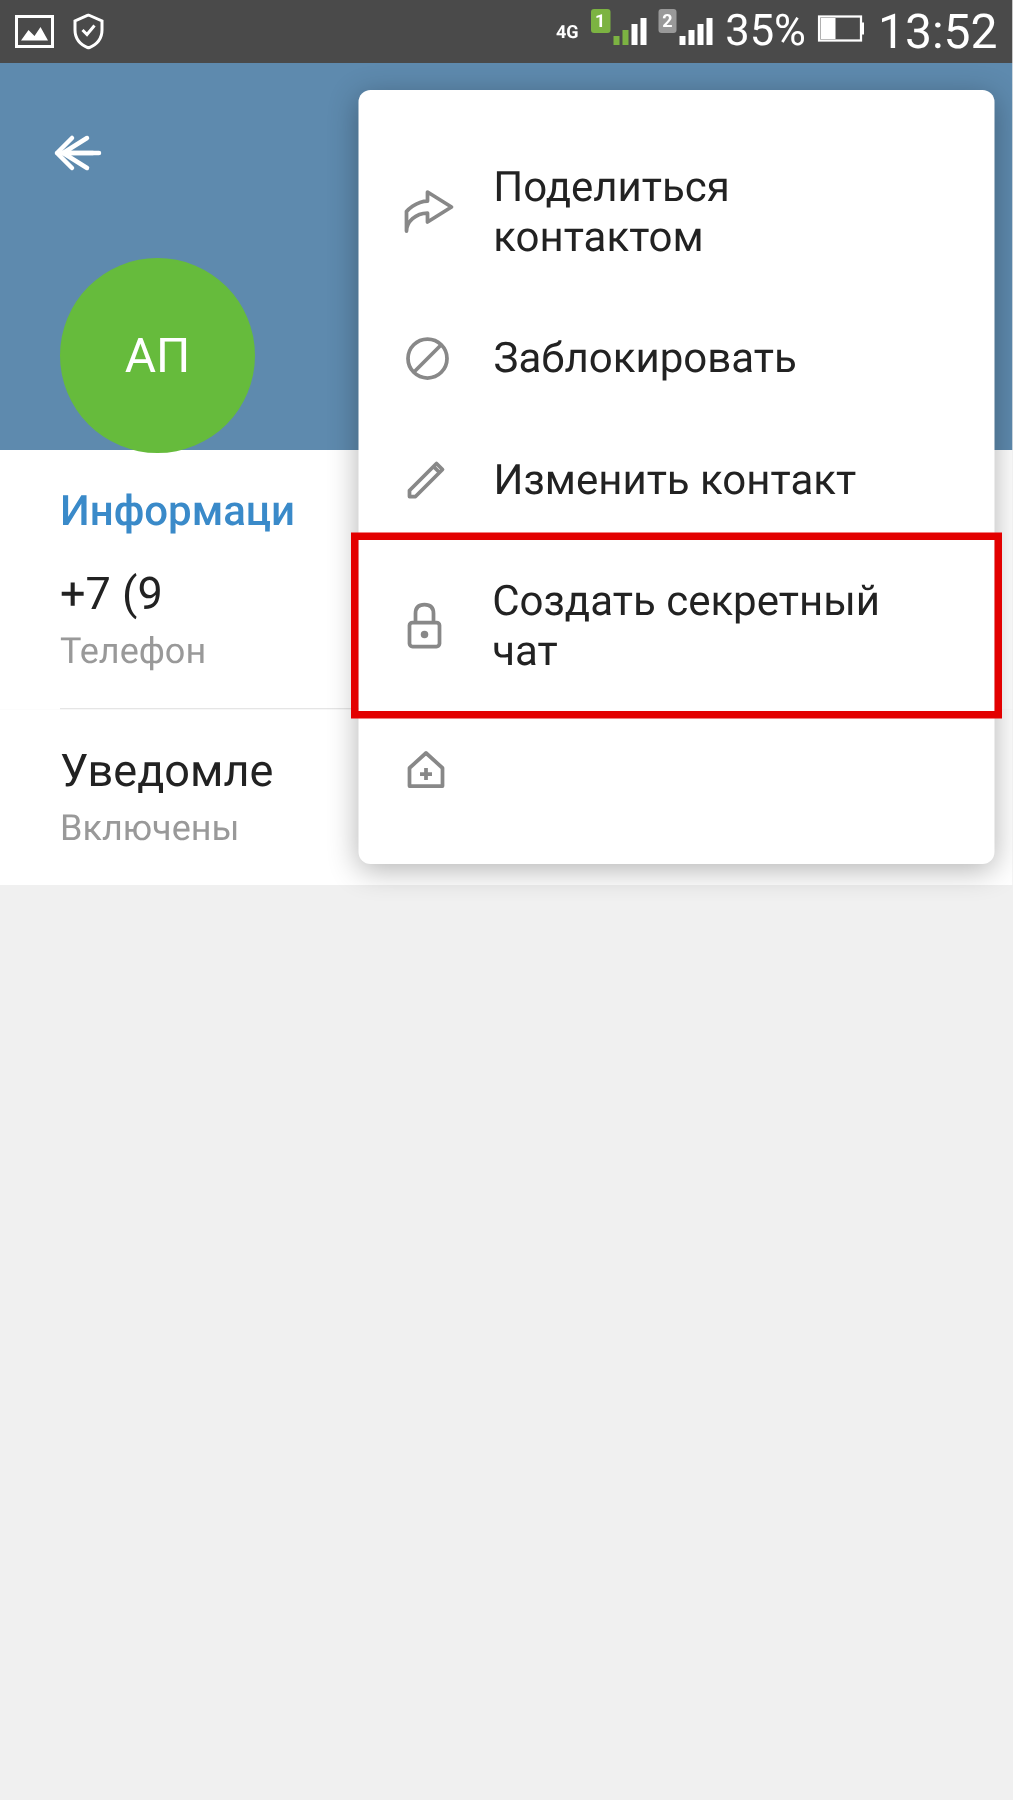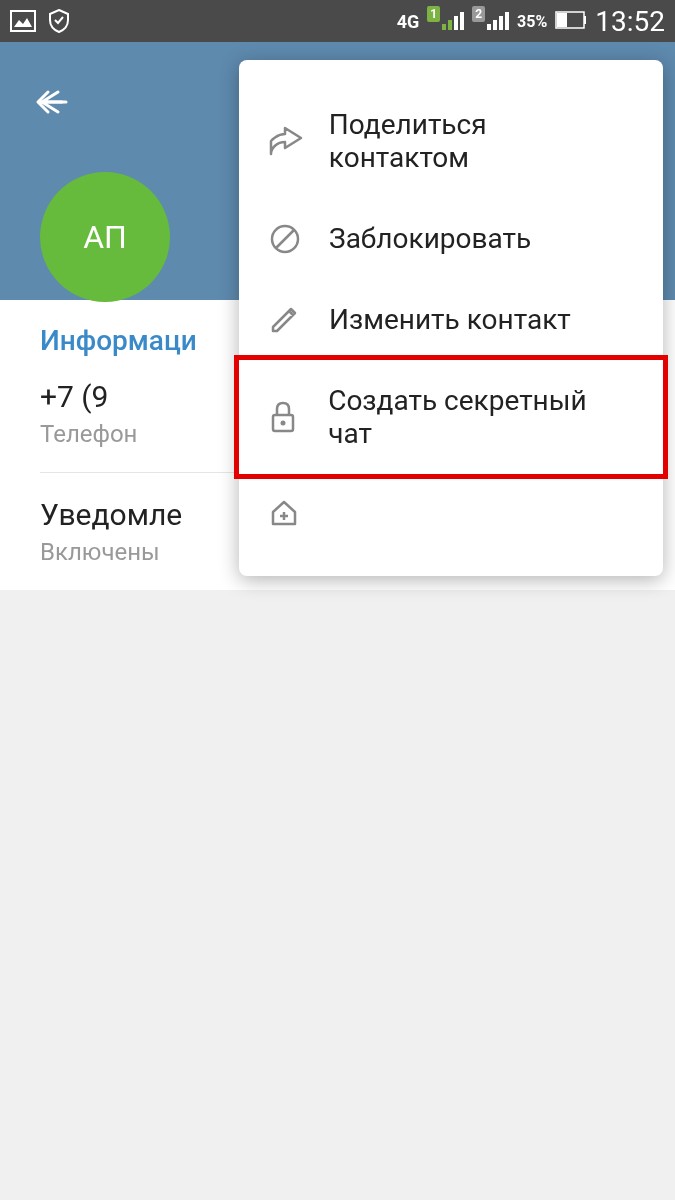--- a/index.html
+++ b/index.html
@@ -28,43 +28,43 @@
     .dropdown-menu { position: absolute; top: 60px; right: 12px; width: 424px; background: white; border-radius: 8px; box-shadow: 0 4px 20px rgba(0,0,0,0.3); padding: 24px 0; z-index: 100; }
     .menu-item { display: flex; align-items: center; padding: 24px 30px; cursor: pointer; }
     .menu-icon { width: 60px; display: flex; align-items: center; justify-content: flex-start; color: #888; }
     .menu-label { font-size: 28px; color: #222; }
     .menu-item.highlighted { border: 5px solid #e30000; margin: -5px; padding: 24px 30px; }
     
     .sim-badge { background: #7cb342; color: white; font-size: 12px; padding: 1px 3px; border-radius: 2px; font-weight: bold; position: relative; top: -8px; margin-right: 2px; }
     .sim-badge.gray { background: #999; }
     .signal-bars { display: inline-flex; align-items: flex-end; gap: 2px; height: 18px; }
     .signal-bar { width: 4px; background: white; }
-    .battery-text { font-size: 16px; font-weight: bold; }
-    .time-text { font-size: 28px; }
+    .battery-text { font-size: 29px; }
+    .time-text { font-size: 32px; }
   </style>
 </head>
 <body>
 
 <div class="status-bar">
   <div class="status-left">
     <span class="status-icon">
       <svg width="26" height="22" viewBox="0 0 26 22" fill="none">
           <rect x="1" y="1" width="24" height="20" stroke="white" stroke-width="2" fill="none"></rect>
           <polygon points="4,17 9,10 13,14 17,8 22,17" fill="white"></polygon>
         </svg>
     </span>
     <span class="status-icon">
       <svg width="22" height="24" viewBox="0 0 22 24" fill="none">
           <path d="M11 1 L20 5 L20 11 C20 17 16 21 11 23 C6 21 2 17 2 11 L2 5 Z" stroke="white" stroke-width="2" fill="none"></path>
           <path d="M7 11 L10 14 L15 8" stroke="white" stroke-width="2" fill="none"></path>
         </svg>
     </span>
   </div>
   <div class="status-right">
-    <span style="font-weight:bold;font-size:18px;margin-left:42px;">4G</span>
+    <span style="font-weight:bold;font-size:12px;margin-left:42px;">4G</span>
     <span style="display:inline-flex;align-items:flex-end;">
       <span class="sim-badge">1</span>
       <span class="signal-bars">
         <span class="signal-bar" style="height:6px;background:#7cb342;"></span>
         <span class="signal-bar" style="height:10px;background:#7cb342;"></span>
         <span class="signal-bar" style="height:14px;"></span>
         <span class="signal-bar" style="height:18px;"></span>
       </span>
     </span>
     <span style="display:inline-flex;align-items:flex-end;">

